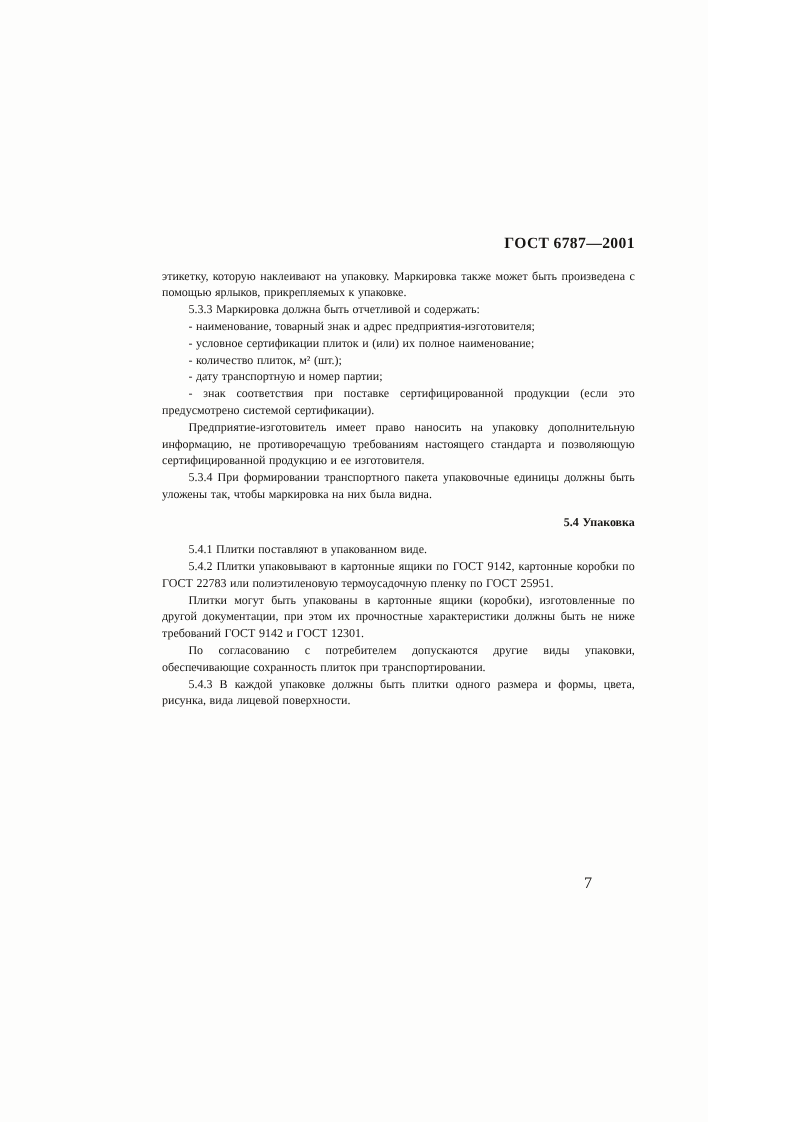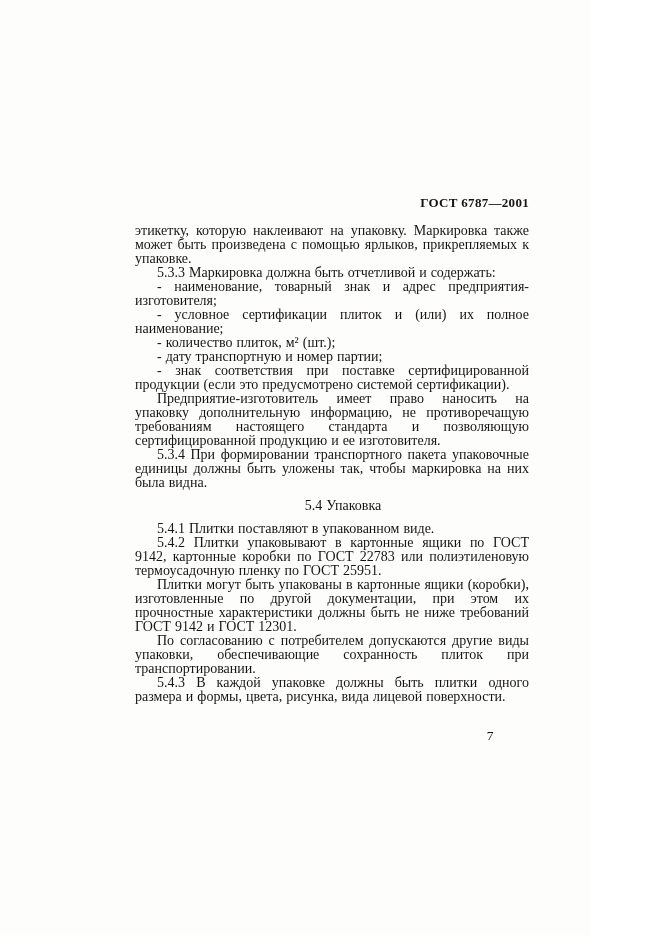--- a/index.html
+++ b/index.html
@@ -24,33 +24,33 @@
   }
   .gost-header {
     font-weight: 700;
     font-size: 13px;
     letter-spacing: 0.3px;
     text-align: right;
     margin: 0 0 13px 0;
   }
   p.para {
     margin: 0;
-    font-size: 14px;
+    font-size: 10px;
     line-height: 14px;
     text-align: justify;
     text-indent: 22px;
     word-spacing: 0.5px;
     hyphens: auto;
   }
   p.cont {
     text-indent: 0;
   }
   p.heading {
-    font-weight: 400;
-    text-align: center;
+    font-weight: 700;
+    text-align: right;
     margin: 9px 0 9px 0;
   }
   .page-number {
     position: absolute;
     left: 470px;
     top: 728px;
     width: 40px;
     text-align: center;
     font-size: 13.5px;
   }

